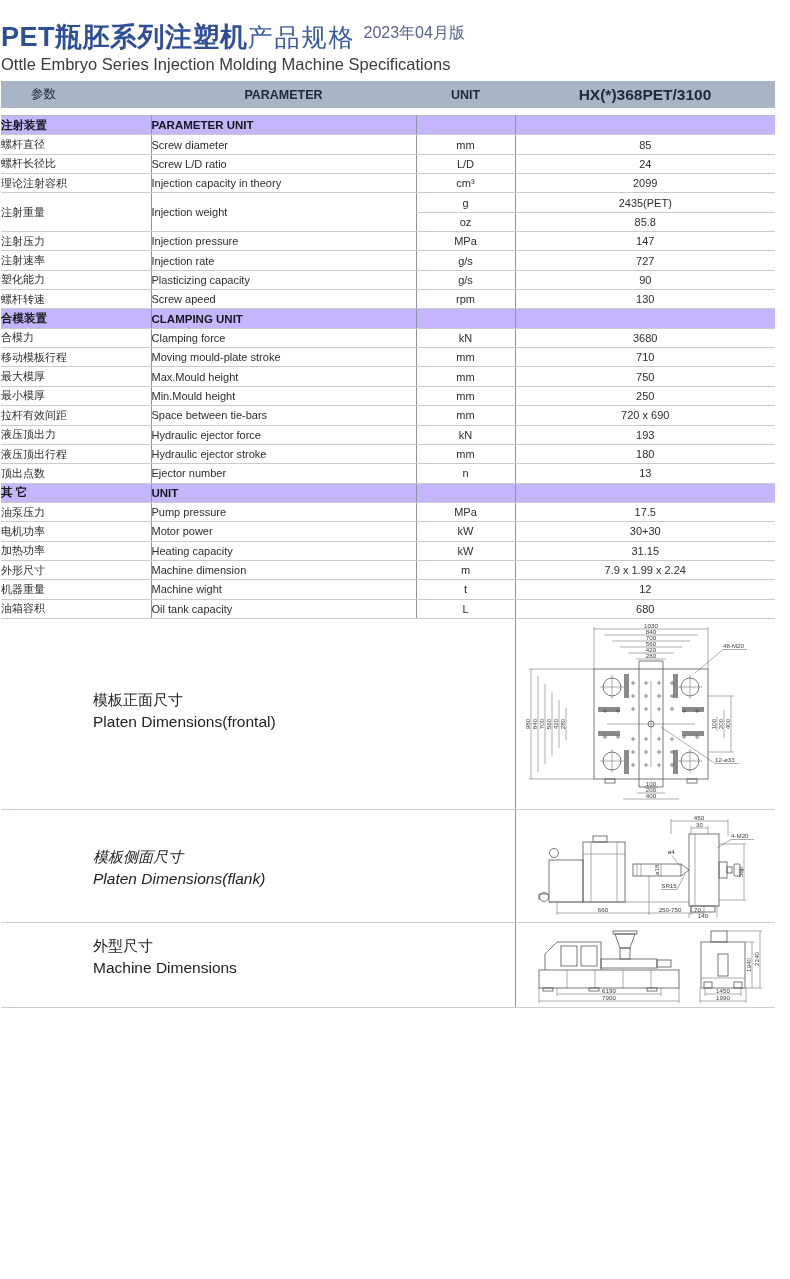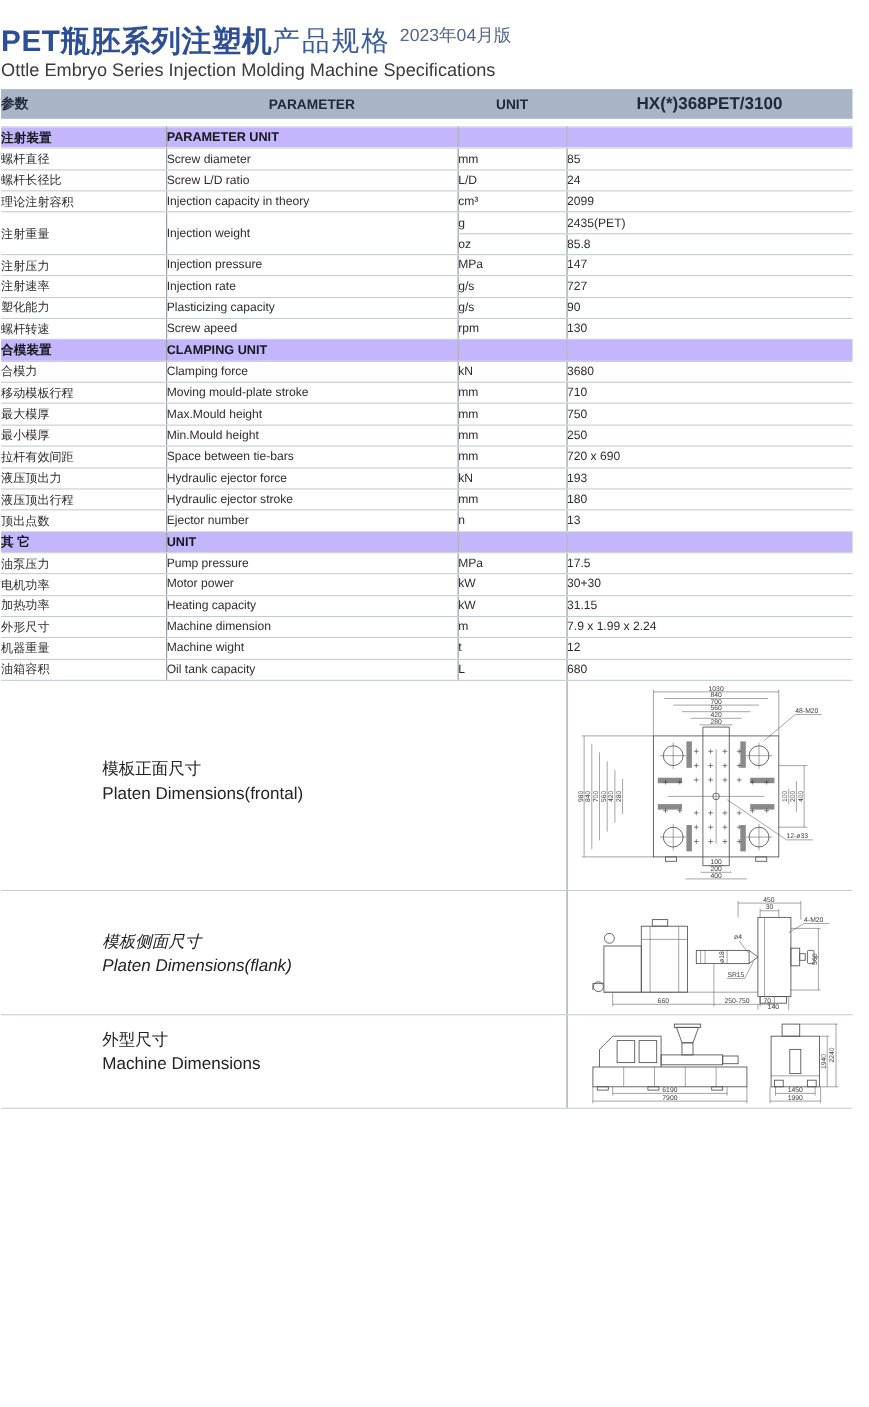--- a/index.html
+++ b/index.html
@@ -9,33 +9,33 @@
 
   
   .title-row{display:flex;align-items:flex-end;line-height:30px;white-space:nowrap;}
   .title-cn{font-size:27px;font-weight:700;color:#2e4f96;letter-spacing:.5px;}
   .title-suffix{font-size:25px;font-weight:400;color:#3a5a9e;letter-spacing:2px;}
   .edition{font-size:16px;color:#55658c;margin-left:8px;padding-bottom:4px;}
   .subtitle{font-size:16.5px;color:#3a3a3a;line-height:21px;margin-top:2px;}
 
   
   .thead{margin-top:6px;height:27px;background:#a9b4c7;display:flex;align-items:center;color:#202a3c;}
-  .thead .h1{width:150px;box-sizing:border-box;font-size:12.5px;font-weight:700;}
+  .thead .h1{width:150px;padding-left:30px;box-sizing:border-box;font-size:12.5px;font-weight:400;}
   .thead .h2{width:265px;text-align:center;font-size:12.5px;font-weight:700;}
   .thead .h3{width:99px;text-align:center;font-size:12.5px;font-weight:700;}
   .thead .h4{width:260px;text-align:center;font-size:15.5px;font-weight:700;}
 
   
   table.spec{border-collapse:collapse;table-layout:fixed;width:774px;margin-top:7px;
              border-top:1px solid #b6bbc3;}
   table.spec td{height:18.35px;padding:0;font-size:11px;color:#2d2d2d;
                 border-bottom:1px solid #c6cbd1;overflow:hidden;white-space:nowrap;}
   td.c1{padding-left:30px;}
   td.c2{padding-left:68px;border-left:1px solid #8f95a0;}
-  td.c3,td.c4{border-left:1px solid #8f95a0;margin-top:48px;}
+  td.c3,td.c4{text-align:center;border-left:1px solid #8f95a0;margin-top:48px;}
   tr.sec td{background:#c4b5fd;font-weight:700;color:#15181d;font-size:11.5px;}
 
   
   .diag-row{display:flex;border-bottom:1px solid #c9cdd3;}
   .diag-label{width:514px;box-sizing:border-box;padding-left:92px;color:#222;}
   .dl-cn{font-size:15px;line-height:22px;}
   .dl-en{font-size:15.5px;line-height:22px;}
   .diag-figure{width:260px;box-sizing:border-box;border-left:1px solid #8f95a0;
                display:flex;align-items:center;justify-content:center;}
   .row-frontal{height:190px;}

